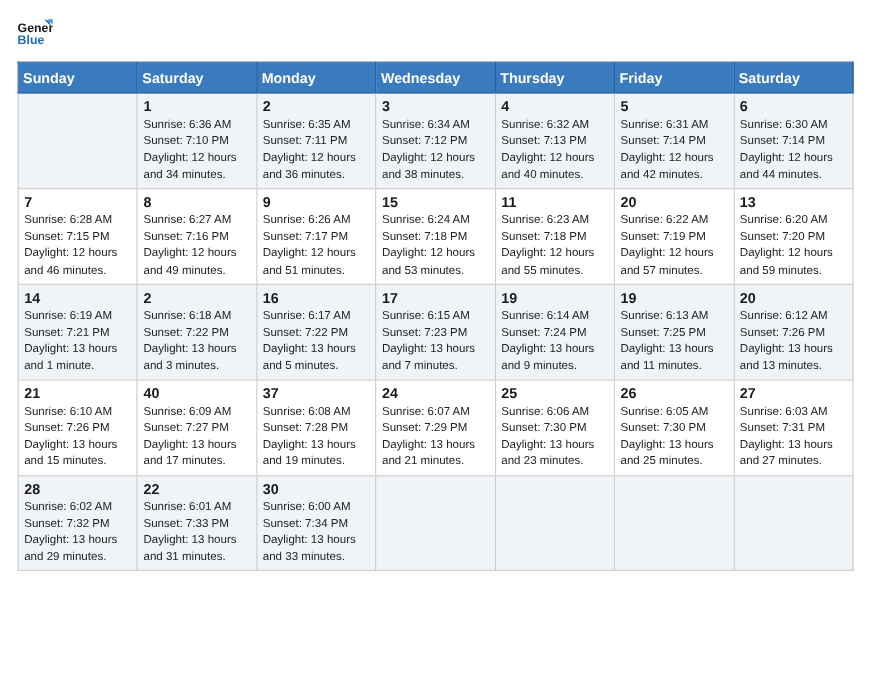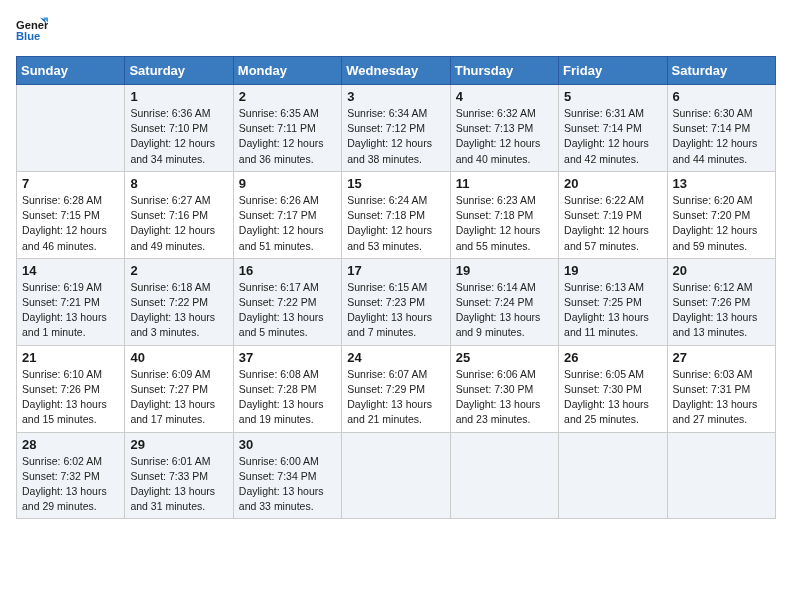--- a/index.html
+++ b/index.html
@@ -229,21 +229,21 @@
           <span class="day-num">27</span>
           <div class="day-info">Sunrise: 6:03 AM<br>Sunset: 7:31 PM<br>Daylight: 13 hours<br>and 27 minutes.</div>
         </td>
       </tr>
       <tr>
         <td>
           <span class="day-num">28</span>
           <div class="day-info">Sunrise: 6:02 AM<br>Sunset: 7:32 PM<br>Daylight: 13 hours<br>and 29 minutes.</div>
         </td>
         <td>
-          <span class="day-num">29</span>
+          <span class="day-num">22</span>
           <div class="day-info">Sunrise: 6:01 AM<br>Sunset: 7:33 PM<br>Daylight: 13 hours<br>and 31 minutes.</div>
         </td>
         <td>
           <span class="day-num">30</span>
           <div class="day-info">Sunrise: 6:00 AM<br>Sunset: 7:34 PM<br>Daylight: 13 hours<br>and 33 minutes.</div>
         </td>
         <td></td>
         <td></td>
         <td></td>
         <td></td>

